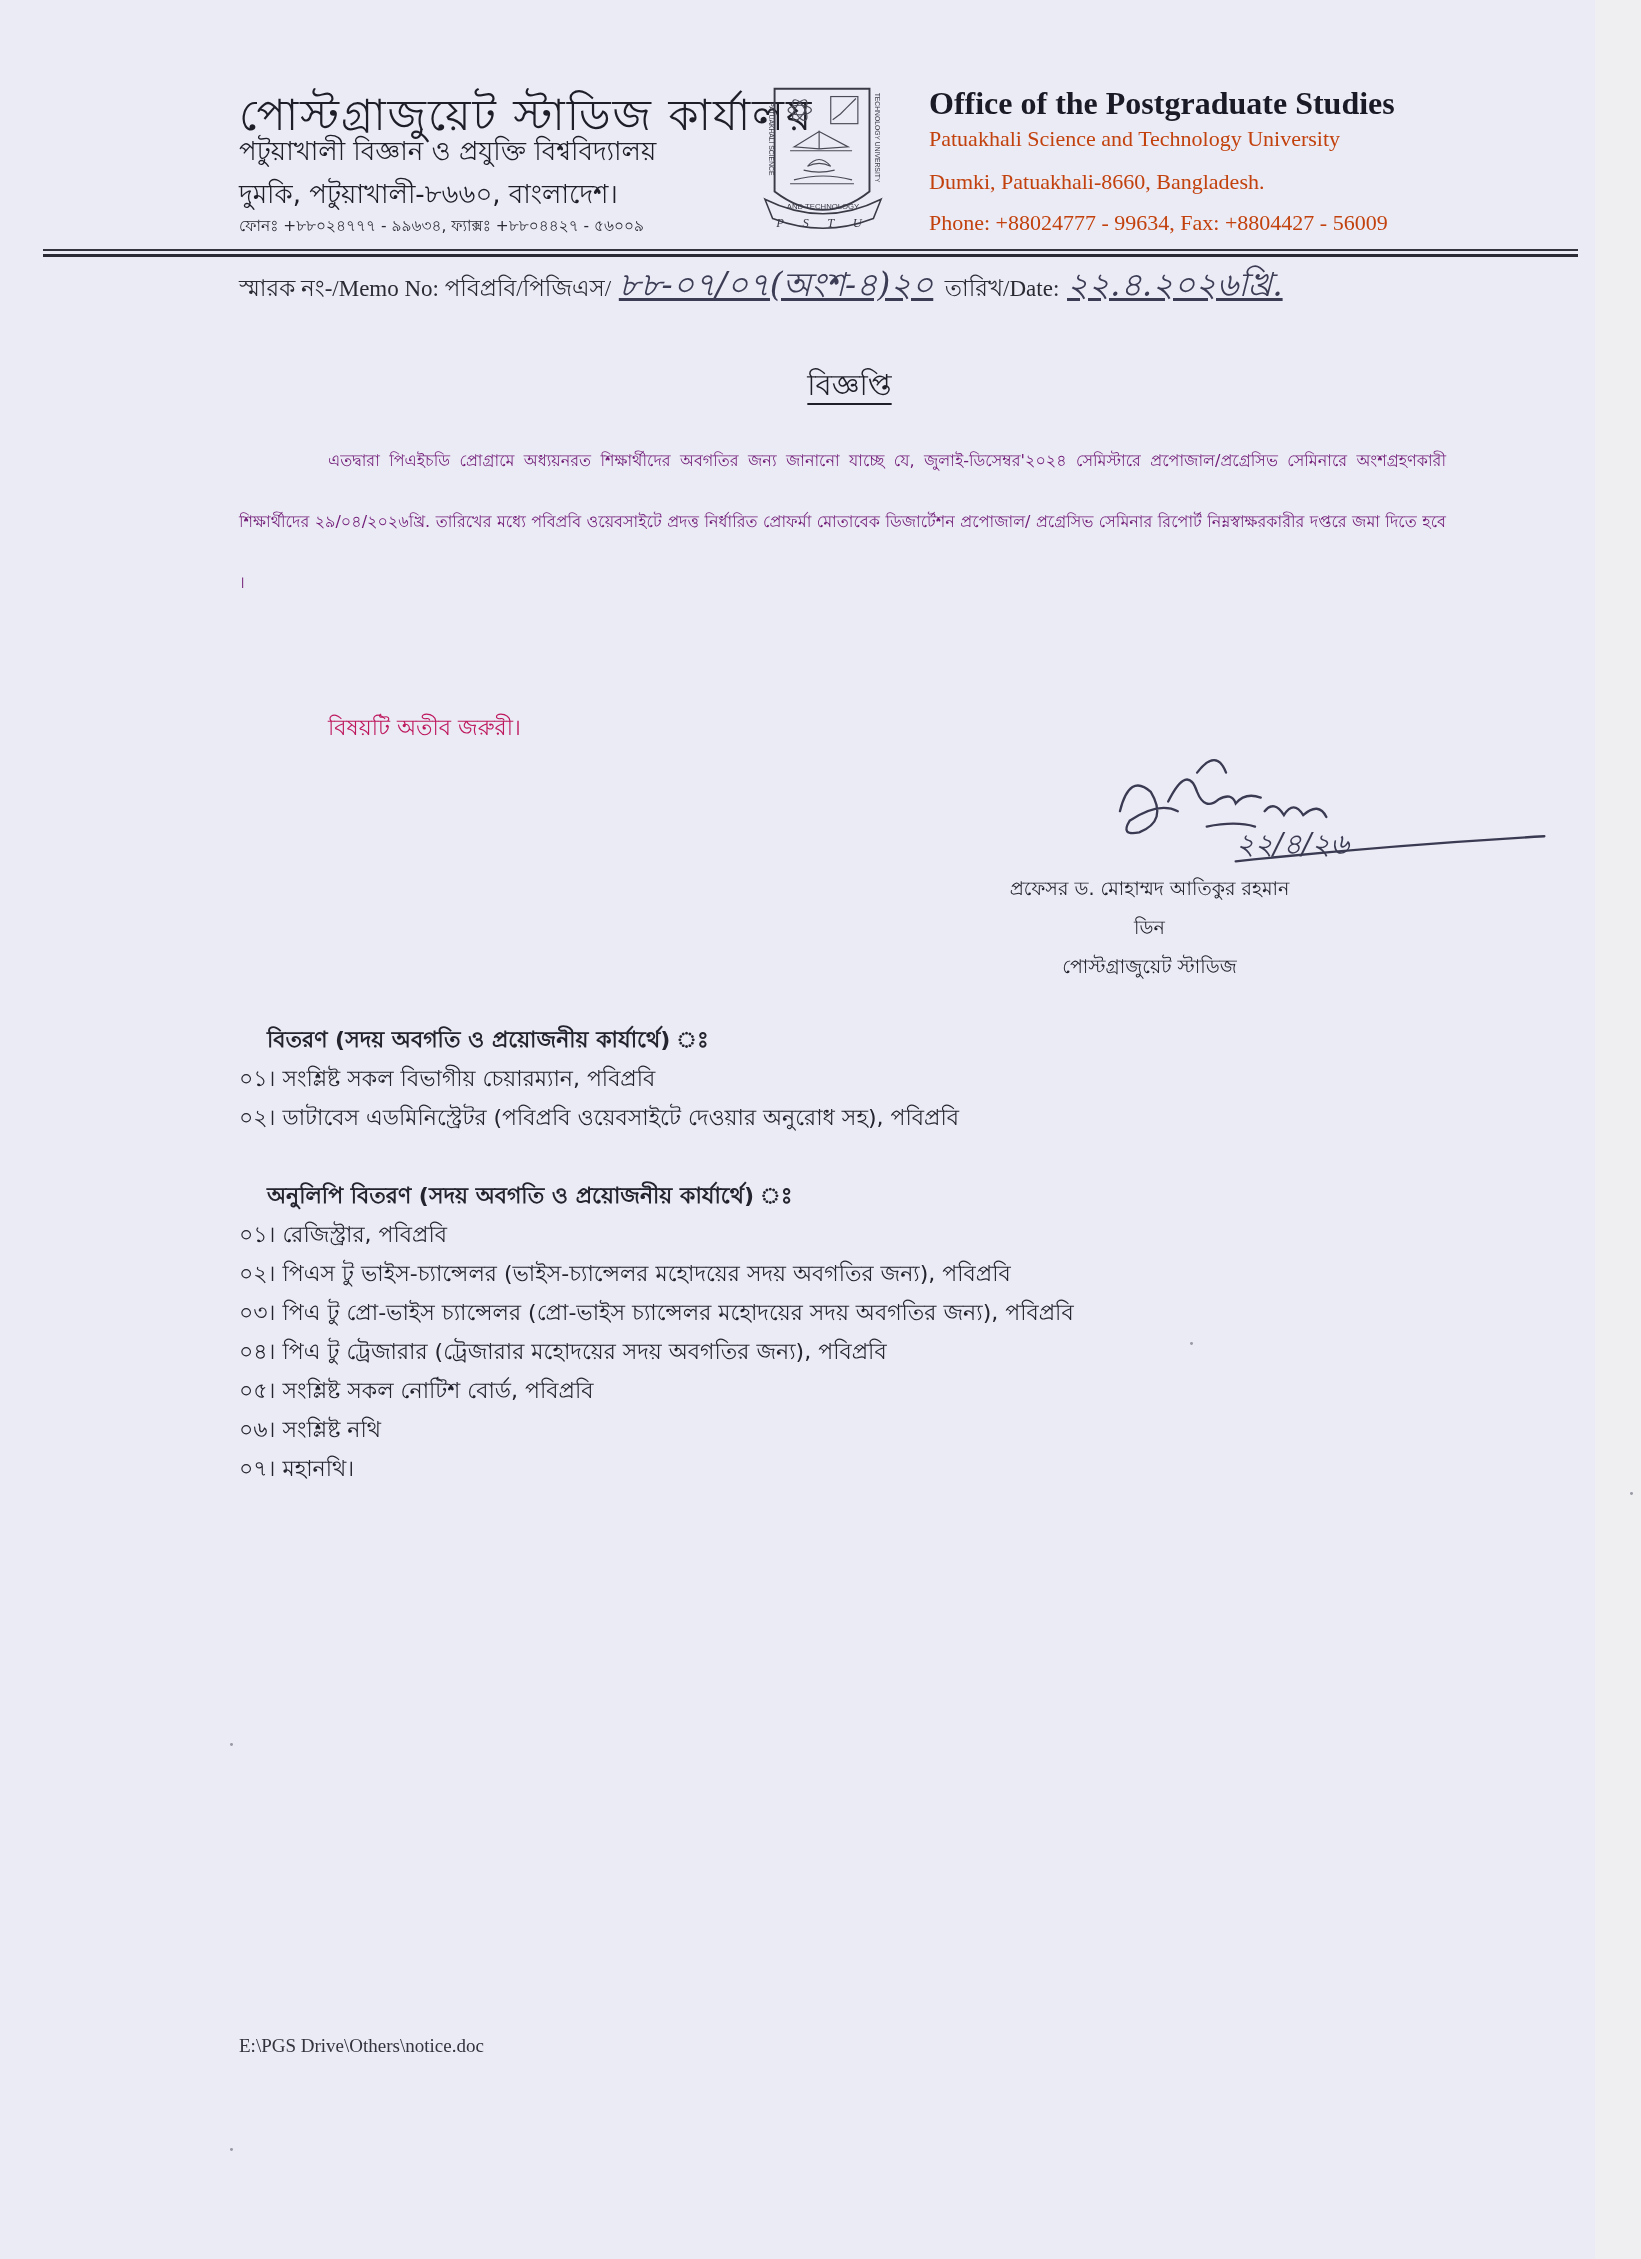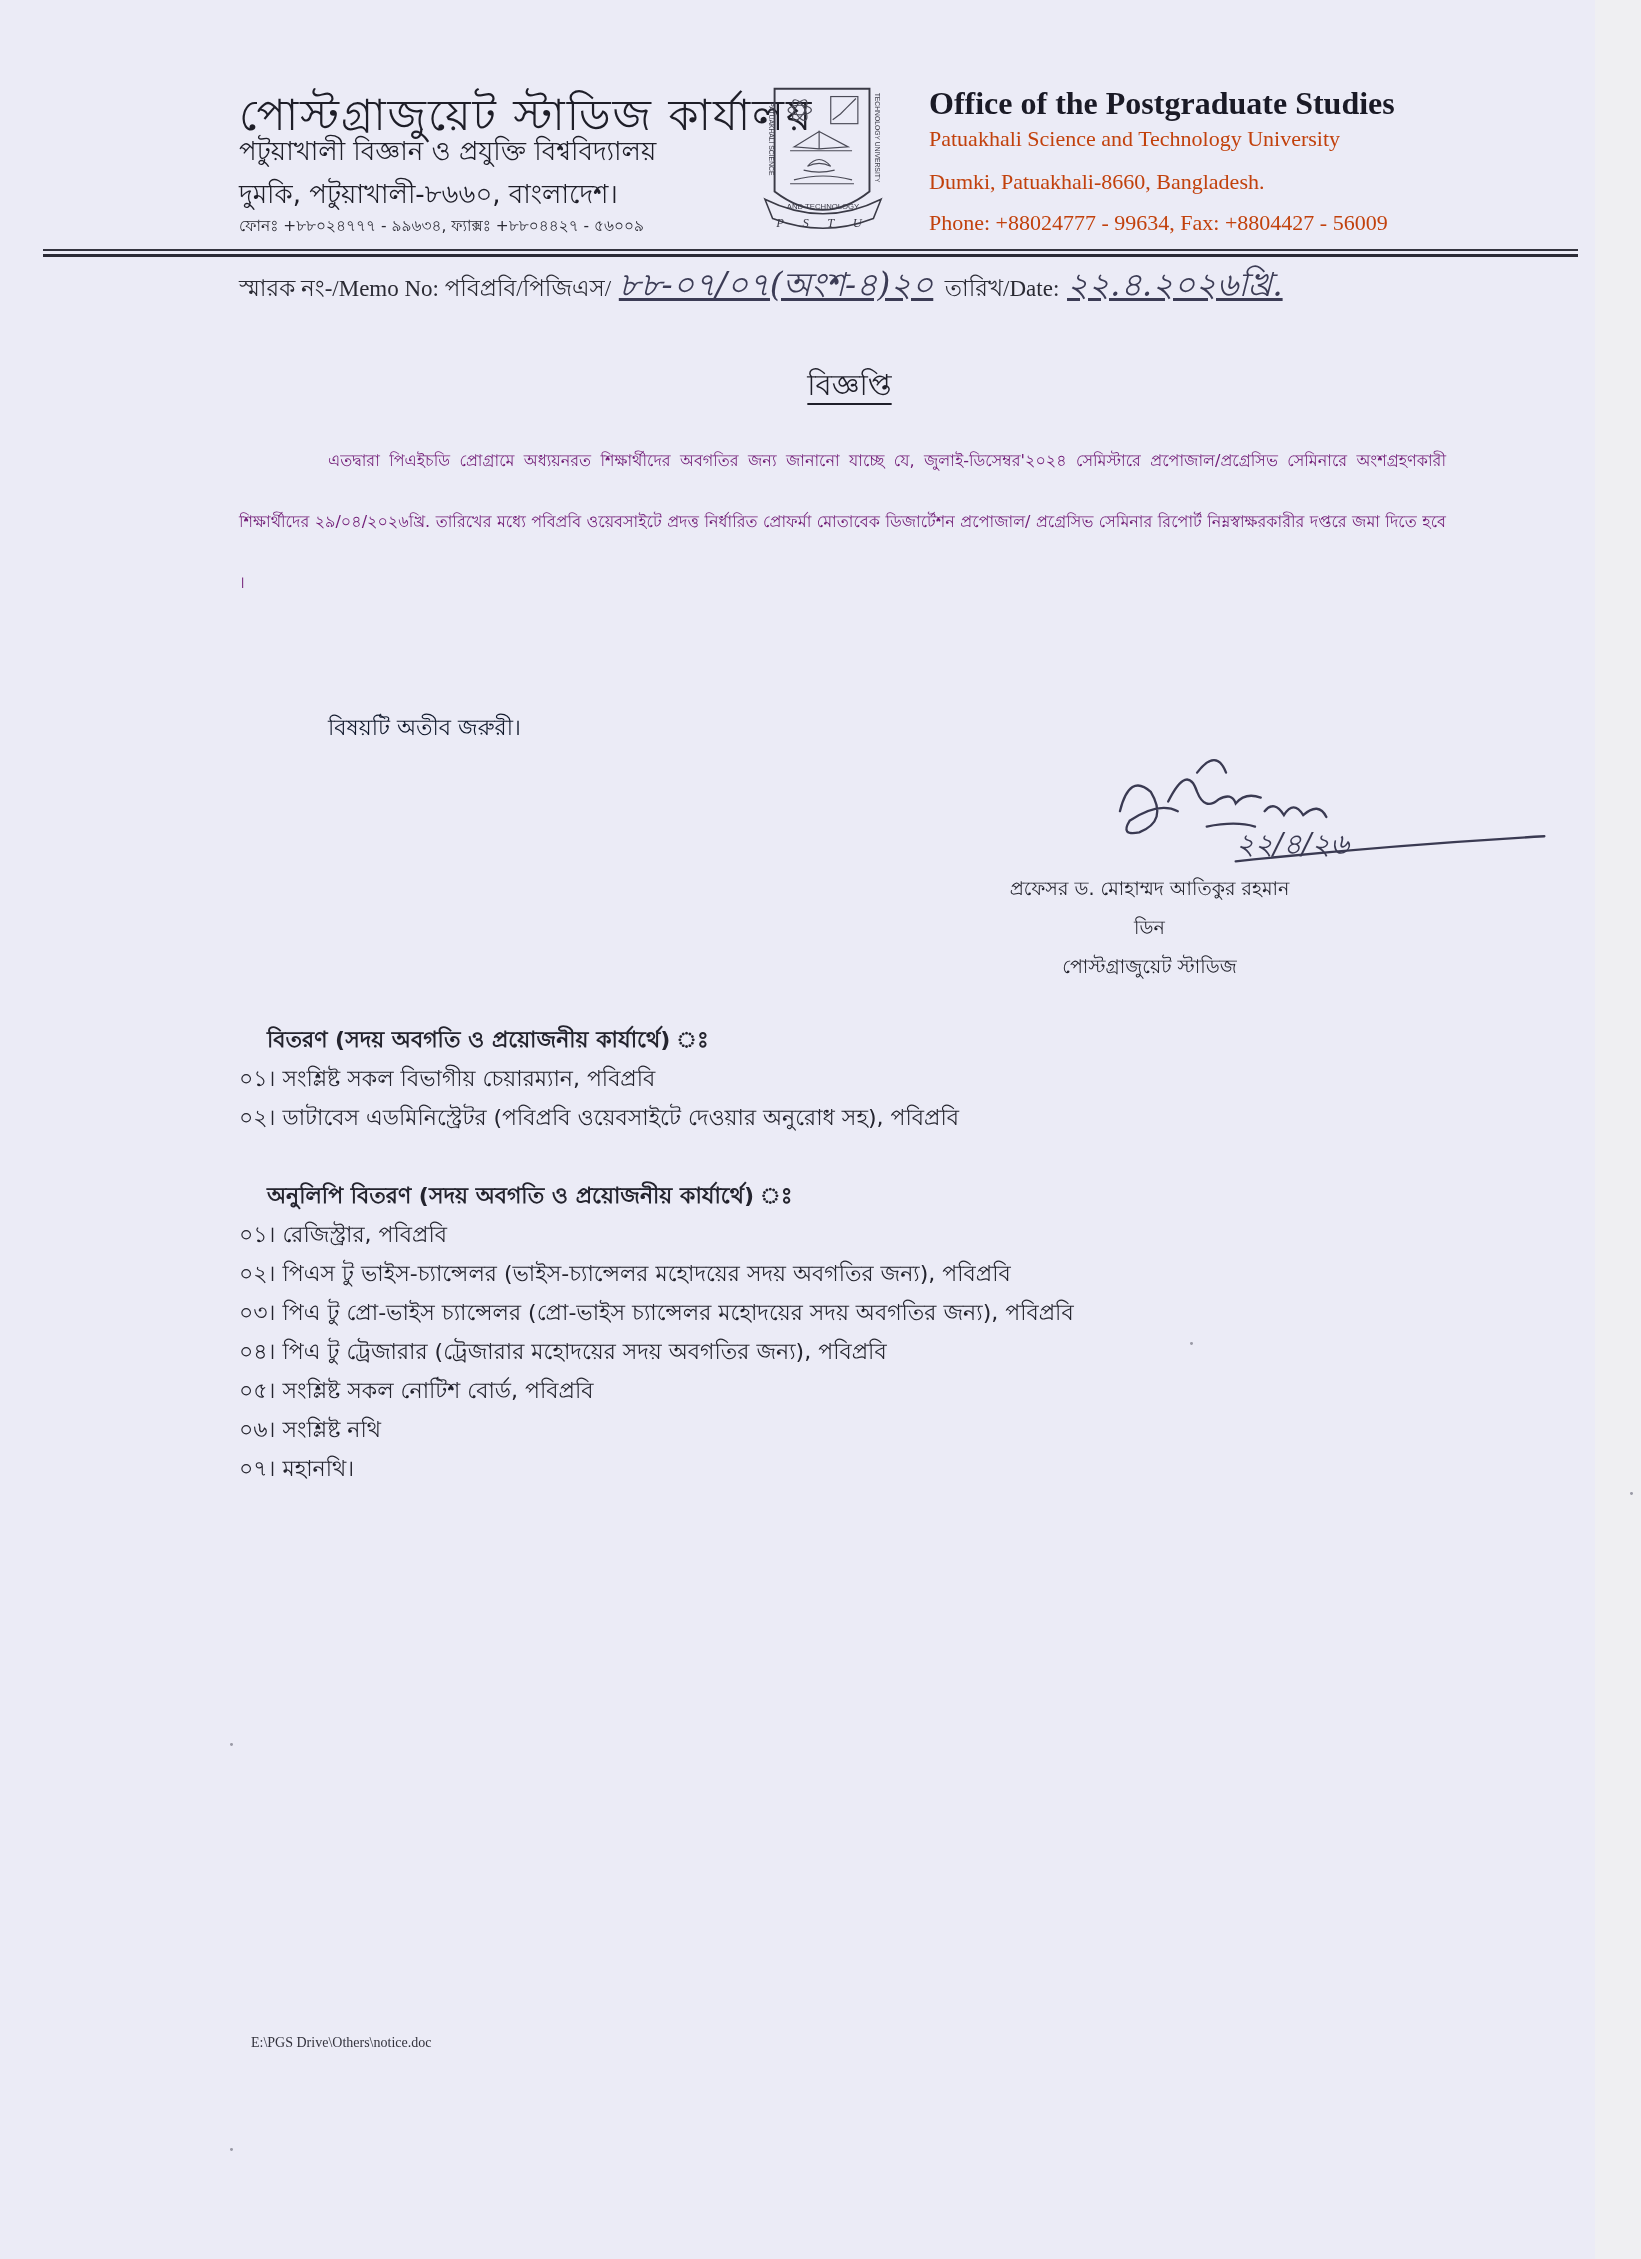--- a/index.html
+++ b/index.html
@@ -129,21 +129,21 @@
       width: 1207px;
       font-size: 16px;
       line-height: 61px;
       text-align: justify;
       text-indent: 89px;
       color: #701a75;
     }
     .urgent {
       left: 328px; top: 710px;
       font-size: 22px;
-      color: #0f172a;
+      color: #be185d;
       white-space: nowrap;
     }
 
     
     .signature-svg {
       left: 1091px; top: 753px;
       width: 463px; height: 126px;
     }
     .sig-block {
       left: 966px; top: 869px;
@@ -164,23 +164,23 @@
     }
     .dist-heading {
       font-weight: bold;
       margin-left: 28px;
     }
     .dist-item {
       white-space: nowrap;
     }
 
     .footer-path {
-      left: 251px; top: 2035px;
-      font-family: "Liberation Serif", serif;
-      font-size: 14px;
+      left: 239px; top: 2035px;
+      font-family: "Liberation Serif", serif;
+      font-size: 19px;
       color: #33333d;
       white-space: nowrap;
     }
 
     .speck {
       width: 2.9px; height: 2.9px;
       border-radius: 50%;
       background: #9a9aa6;
     }
   </style>

